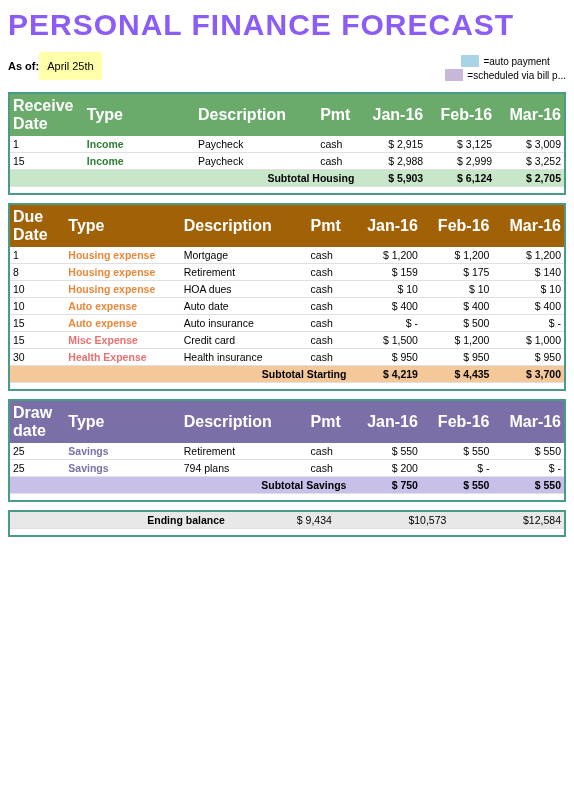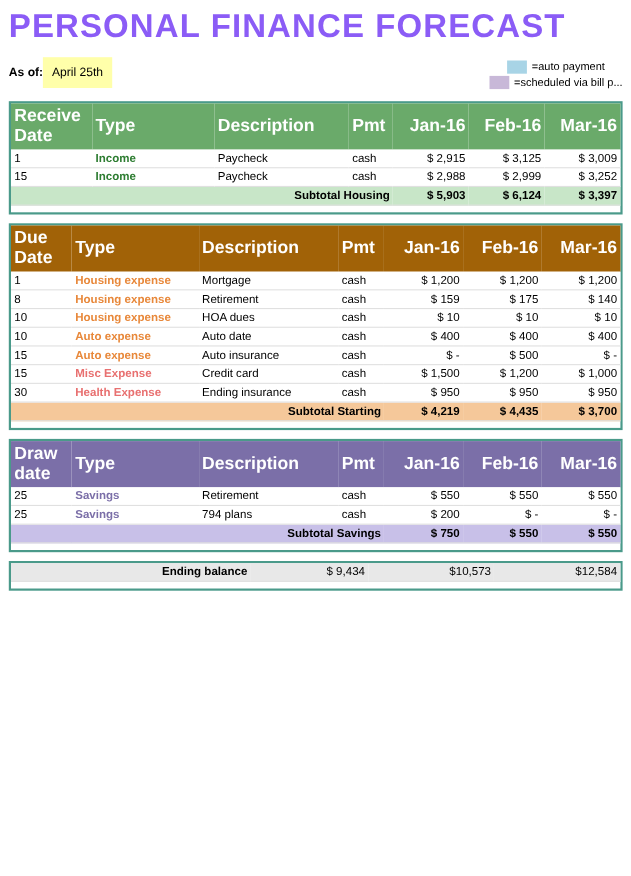--- a/index.html
+++ b/index.html
@@ -171,21 +171,21 @@
       <td class="num currency-col">$ 2,988</td>
       <td class="num currency-col">$ 2,999</td>
       <td class="num currency-col">$ 3,252</td>
     </tr>
       </tbody>
     <tfoot>
       <tr class="income-subtotal">
         <td colspan="4" class="subtotal-label">Subtotal Housing</td>
         <td class="num currency-col">$ 5,903</td>
         <td class="num currency-col">$ 6,124</td>
-        <td class="num currency-col">$ 3,397</td>
+        <td class="num currency-col">$ 2,705</td>
       </tr>
     </tfoot>
   </table>
 </div>
 
 <div class="section-wrapper">
   <table>
     <thead class="expense-header">
       <tr>
         <th class="col-date">Due Date</th>
@@ -248,21 +248,21 @@
       <td class="type-misc">Misc Expense</td>
       <td>Credit card</td>
       <td>cash</td>
       <td class="num currency-col">$ 1,500</td>
       <td class="num currency-col">$ 1,200</td>
       <td class="num currency-col">$ 1,000</td>
     </tr>
         <tr class="expense-row">
       <td>30</td>
       <td class="type-health">Health Expense</td>
-      <td>Ending insurance</td>
+      <td>Health insurance</td>
       <td>cash</td>
       <td class="num currency-col">$ 950</td>
       <td class="num currency-col">$ 950</td>
       <td class="num currency-col">$ 950</td>
     </tr>
       </tbody>
     <tfoot>
       <tr class="expense-subtotal">
         <td colspan="4" class="subtotal-label">Subtotal Starting</td>
         <td class="num currency-col">$ 4,219</td>

